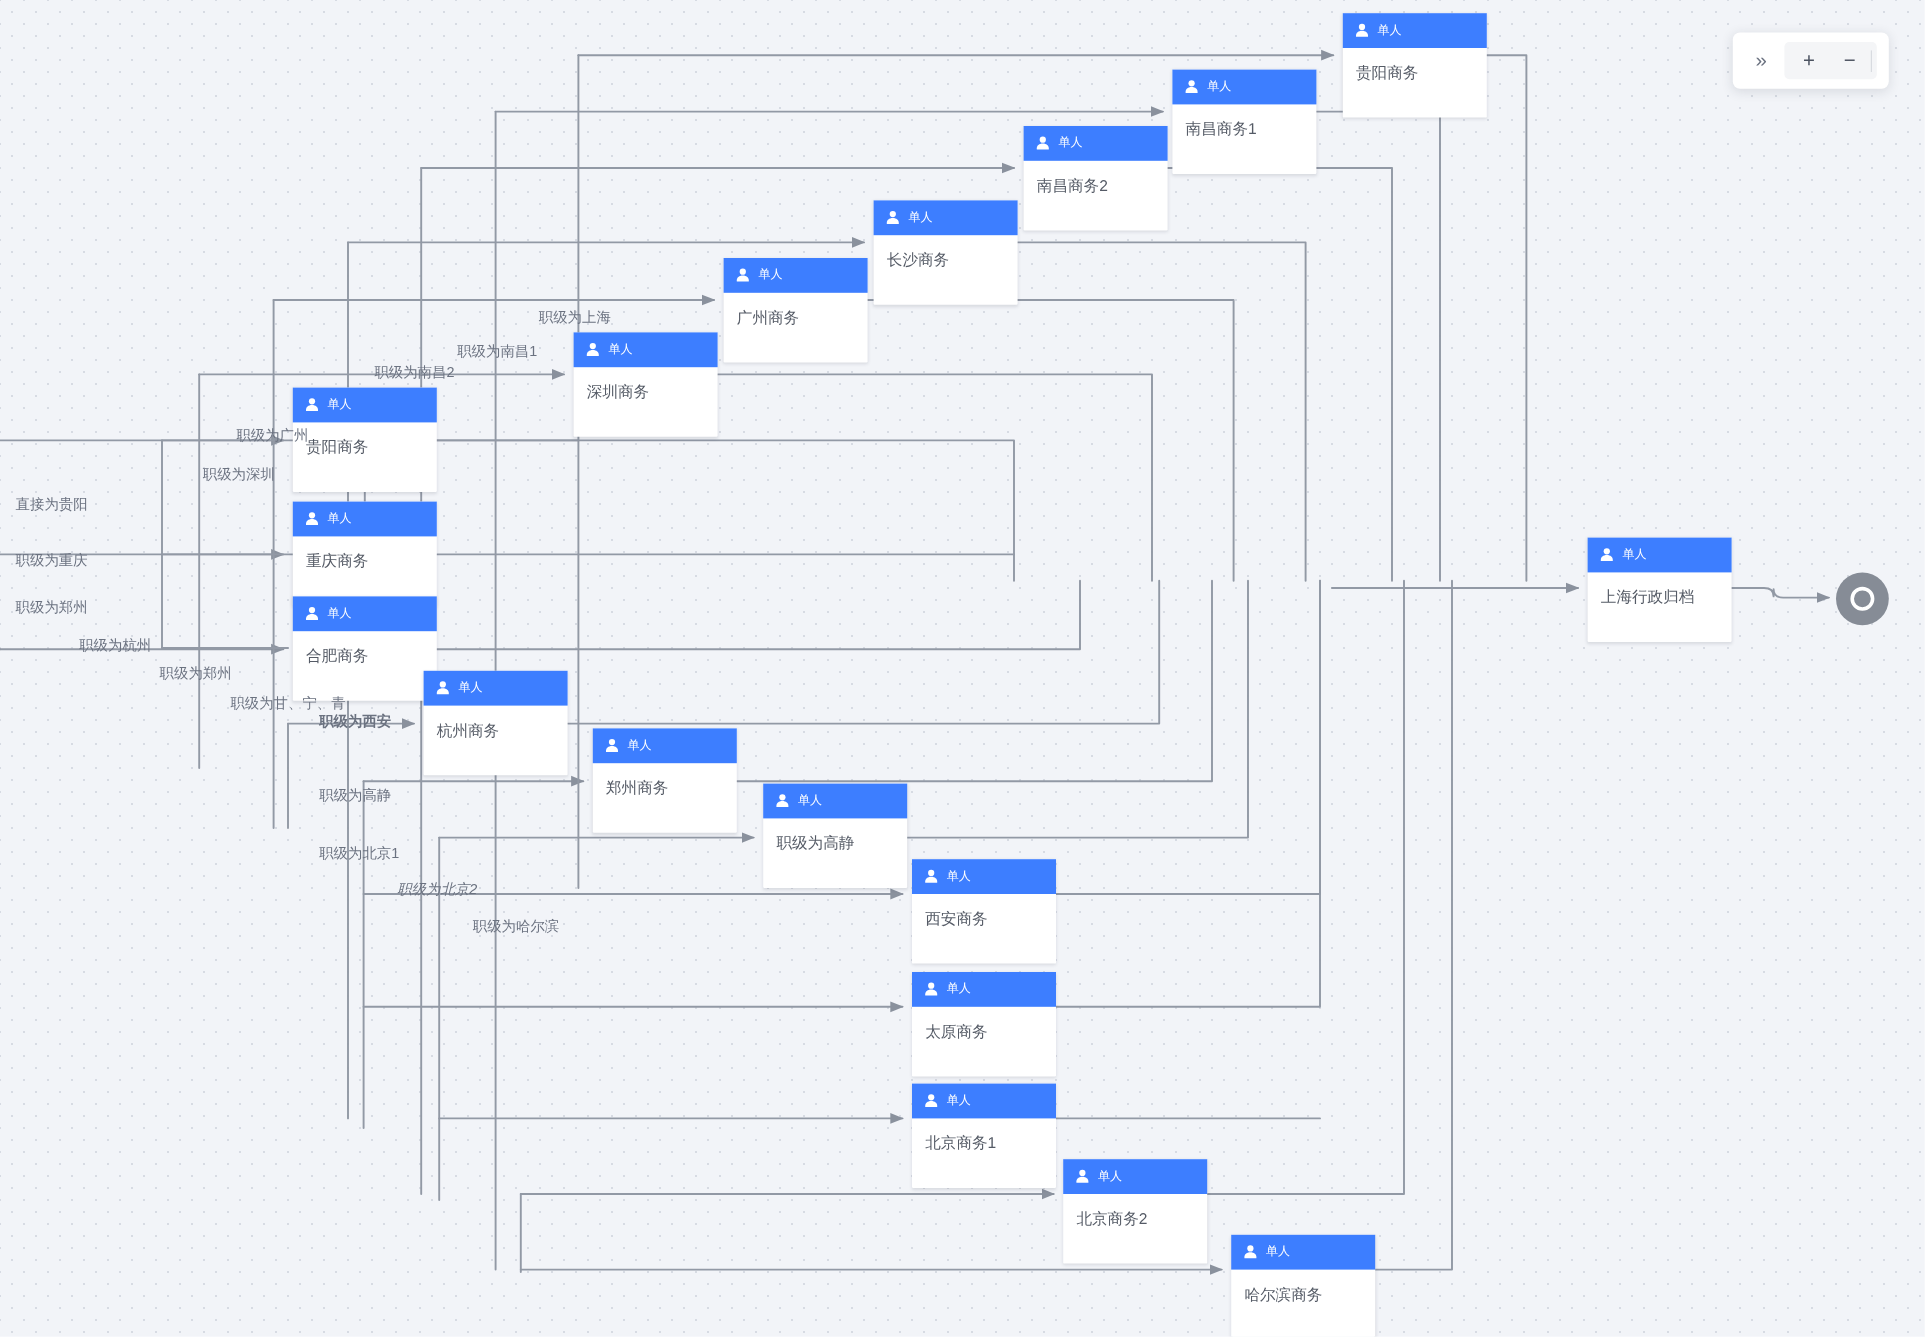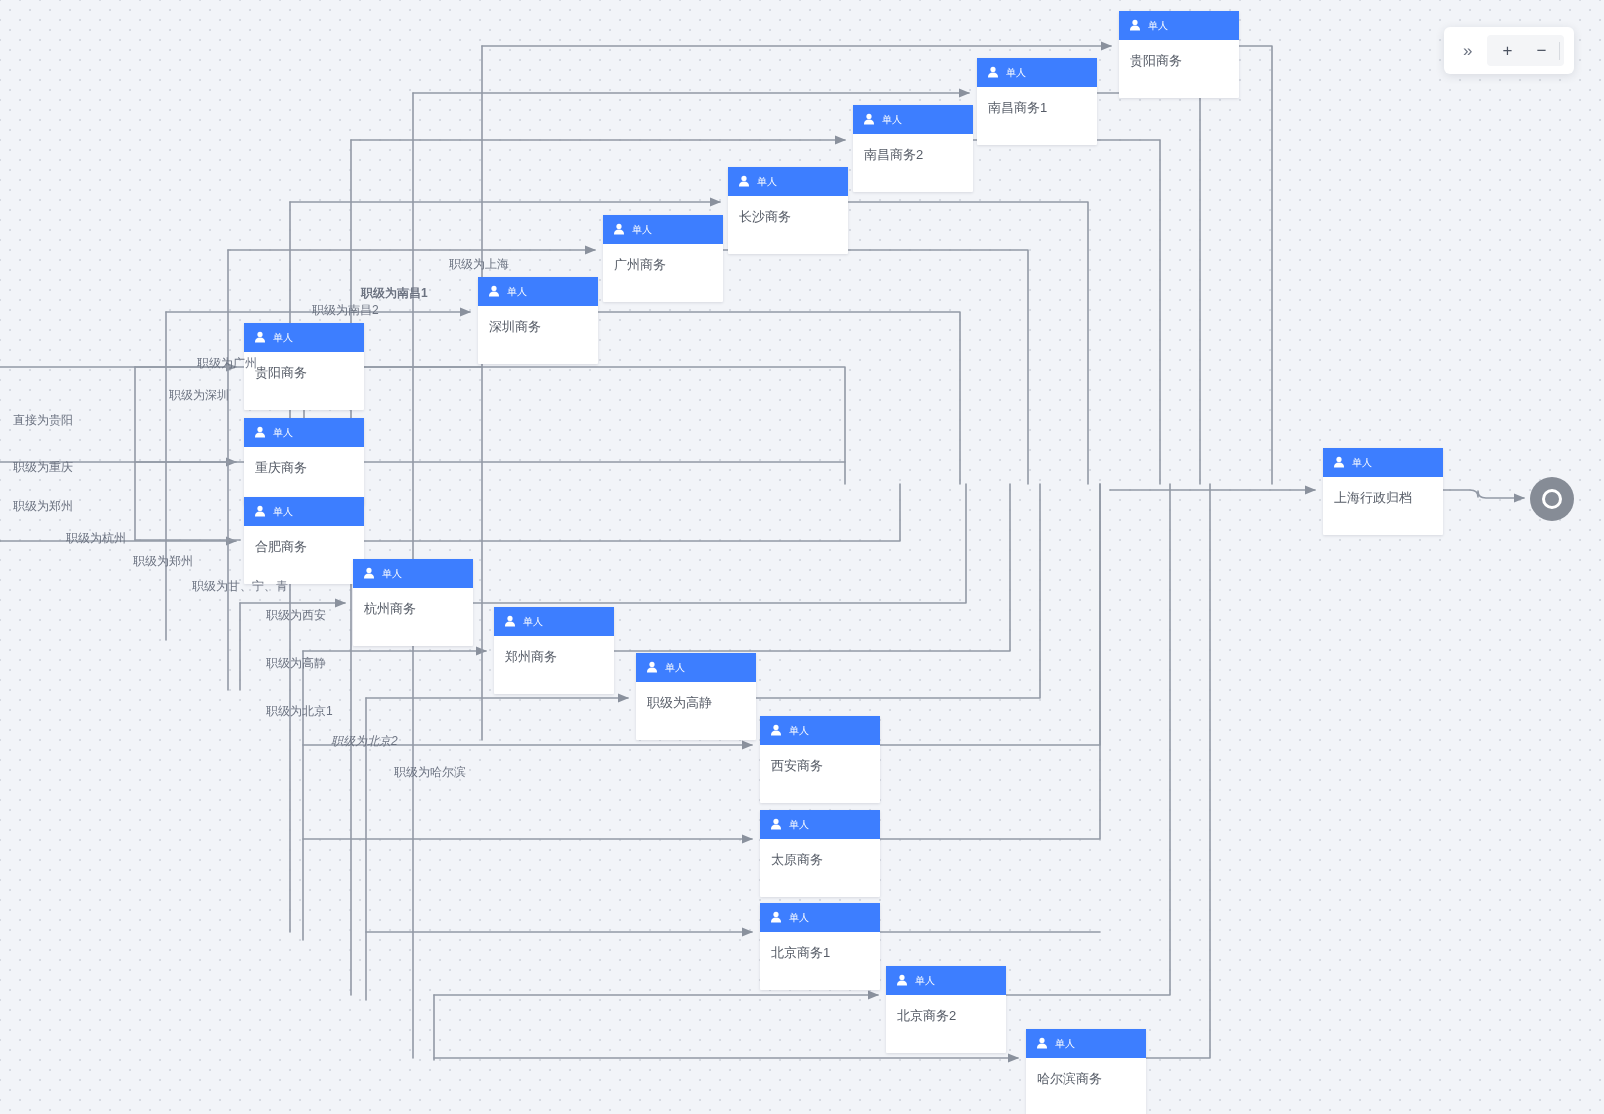--- a/index.html
+++ b/index.html
@@ -369,31 +369,31 @@
             <circle cx="6" cy="3.4" r="2.6" fill="#ffffff"></circle>
             <path d="M6 6.6 C2.9 6.6 1 8.4 1 10.6 L1 11.6 L11 11.6 L11 10.6 C11 8.4 9.1 6.6 6 6.6 Z" fill="#ffffff"></path>
           </svg>
           <span>单人</span>
         </div>
         <div class="node-body">上海行政归档</div>
       </div>
     </div>
   <div id="label-container">
       <div class="edge-label" style="left: 449px; top: 258px;">职级为上海</div>
-      <div class="edge-label" style="left: 361px; top: 287px; font-weight: bold;">职级为南昌1</div>
+      <div class="edge-label" style="left: 381px; top: 287px;">职级为南昌1</div>
       <div class="edge-label" style="left: 312px; top: 304px;">职级为南昌2</div>
       <div class="edge-label" style="left: 197px; top: 357px;">职级为广州</div>
       <div class="edge-label" style="left: 129px; top: 389px; margin-left: 40px;">职级为深圳</div>
       <div class="edge-label" style="left: 13px; top: 414px; text-align: center;">直接为贵阳</div>
       <div class="edge-label" style="left: 13px; top: 461px; text-align: right;">职级为重庆</div>
       <div class="edge-label" style="left: 13px; top: 500px;">职级为郑州</div>
       <div class="edge-label" style="left: 66px; top: 532px; text-align: right;">职级为杭州</div>
       <div class="edge-label" style="left: 133px; top: 555px;">职级为郑州</div>
       <div class="edge-label" style="left: 192px; top: 580px;">职级为甘、宁、青</div>
-      <div class="edge-label" style="left: 266px; top: 609px;">职级为西安</div>
+      <div class="edge-label" style="left: 266px; top: 595px; font-weight: bold;">职级为西安</div>
       <div class="edge-label" style="left: 266px; top: 657px;">职级为高静</div>
       <div class="edge-label" style="left: 266px; top: 705px;">职级为北京1</div>
       <div class="edge-label" style="left: 331px; top: 735px; font-style: italic;">职级为北京2</div>
       <div class="edge-label" style="left: 394px; top: 766px;">职级为哈尔滨</div>
     </div>
 
   <div class="end-node" style="left:1530px; top:477px;">
     <div class="ring"></div>
   </div>
 

